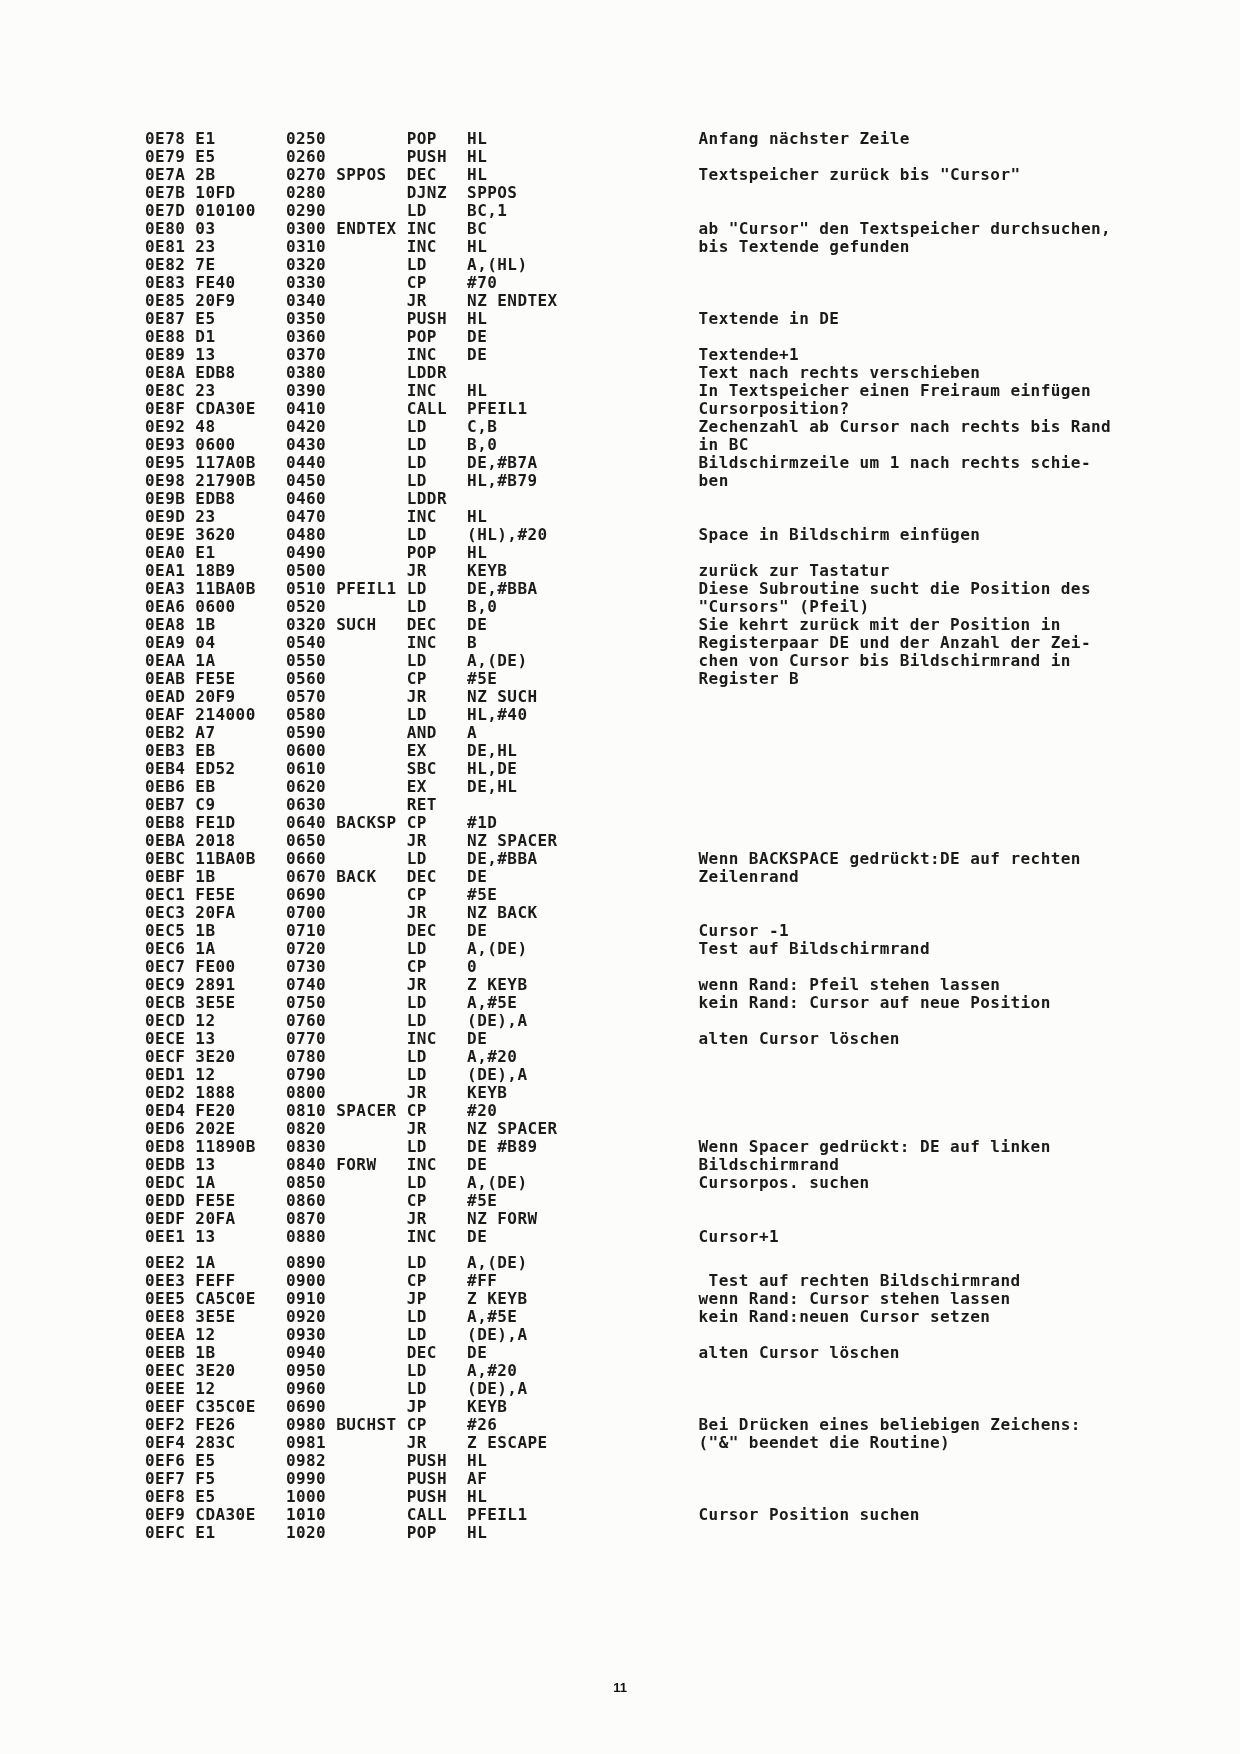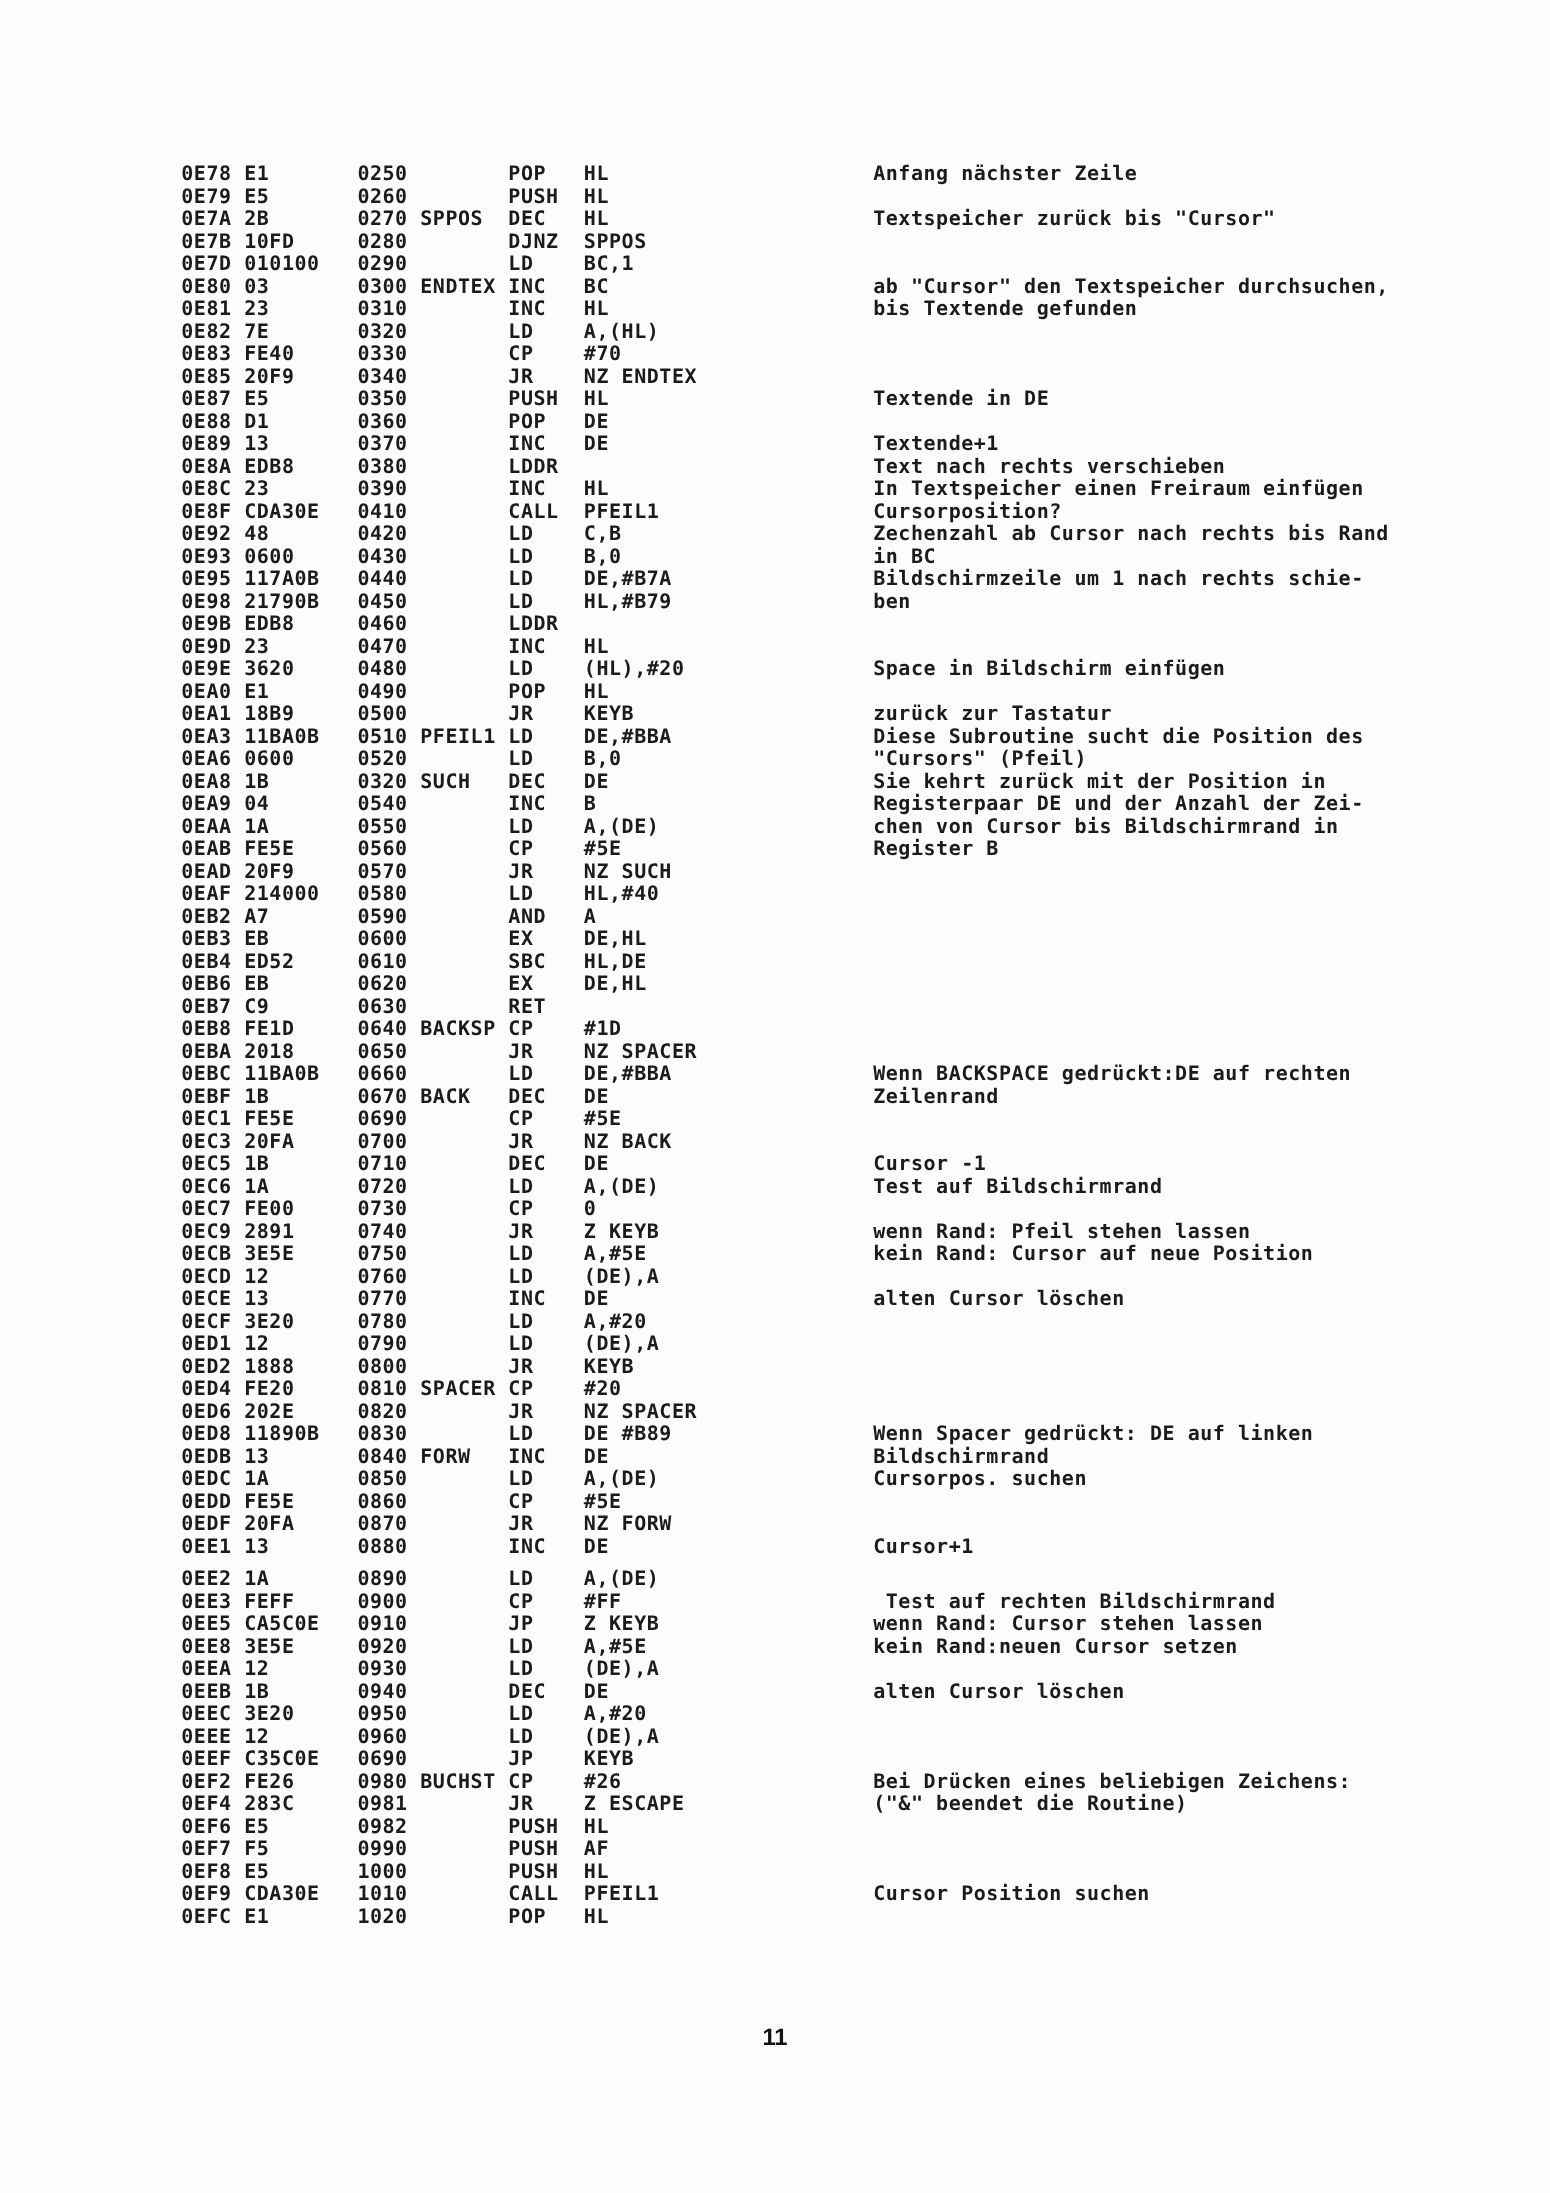--- a/index.html
+++ b/index.html
@@ -32,24 +32,24 @@
   .row {
     white-space: pre;
     height: 18px;
   }
   .row-gap {
     height: 8px;
   }
   .page-number {
     position: absolute;
     left: 620px;
-    top: 1620px;
+    top: 1680px;
     transform: translateX(-50%);
     font-family: "Liberation Sans", "DejaVu Sans", sans-serif;
-    font-size: 19px;
+    font-size: 13px;
     font-weight: bold;
     color: #111;
   }
 </style>
 </head>
 <body>
 
 <div class="page">
   <div class="listing">
       <div class="row"><span>0E78 </span><span>E1       </span><span>0250 </span><span>       </span><span>POP   </span><span>HL                     </span><span>Anfang nächster Zeile</span></div>

